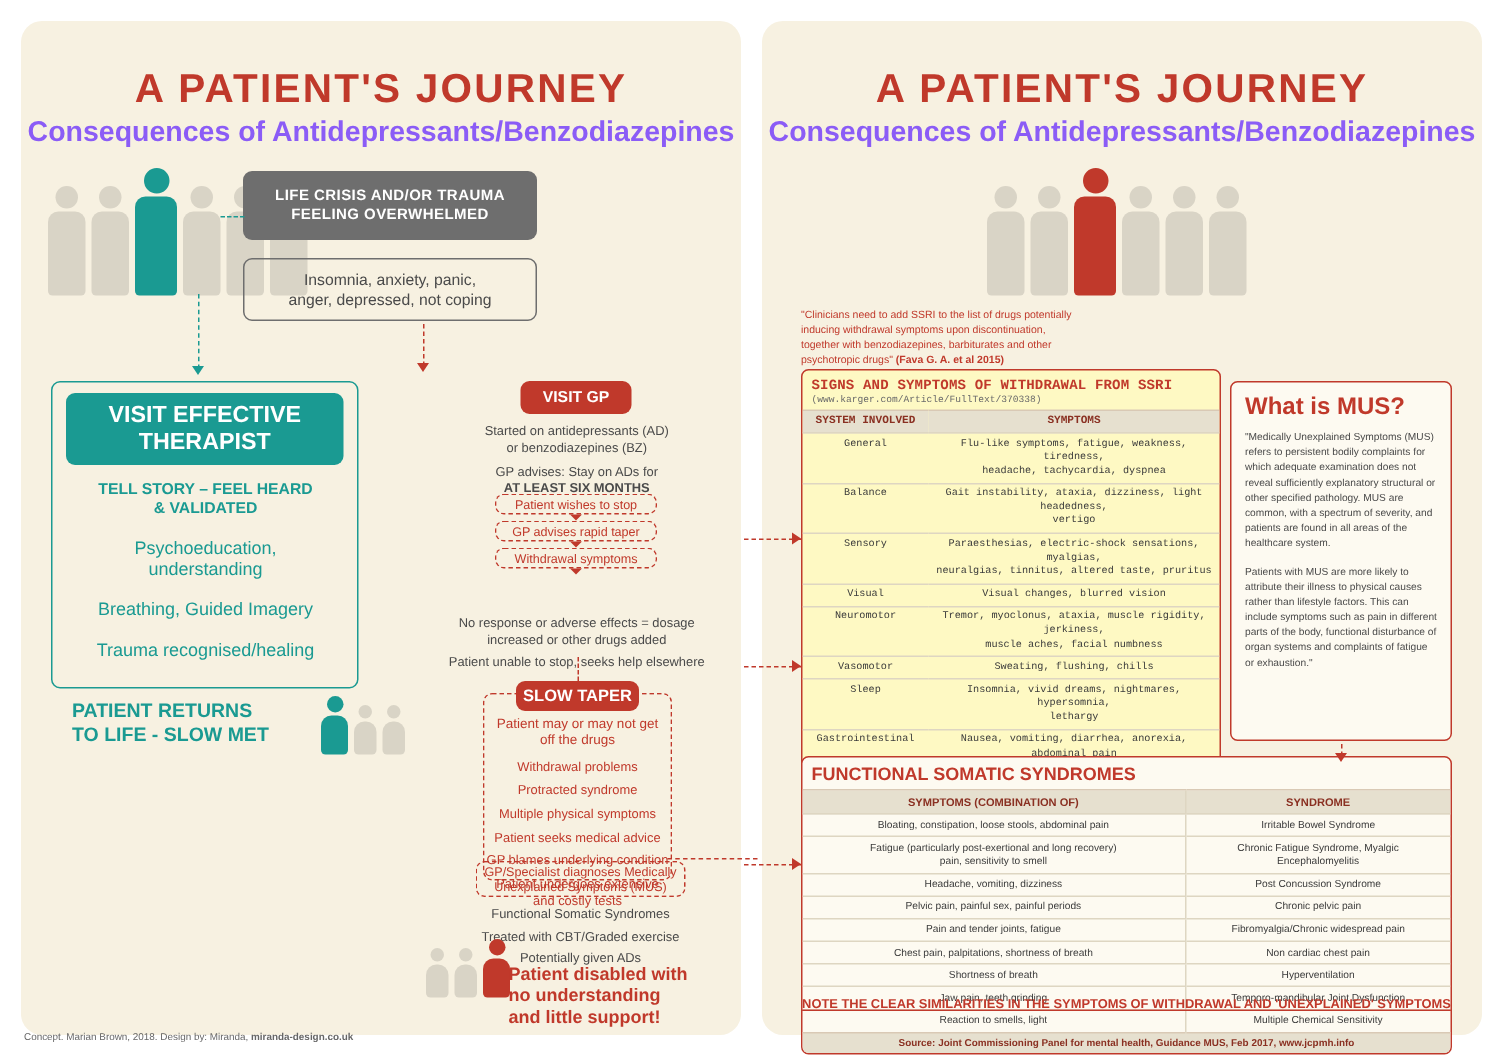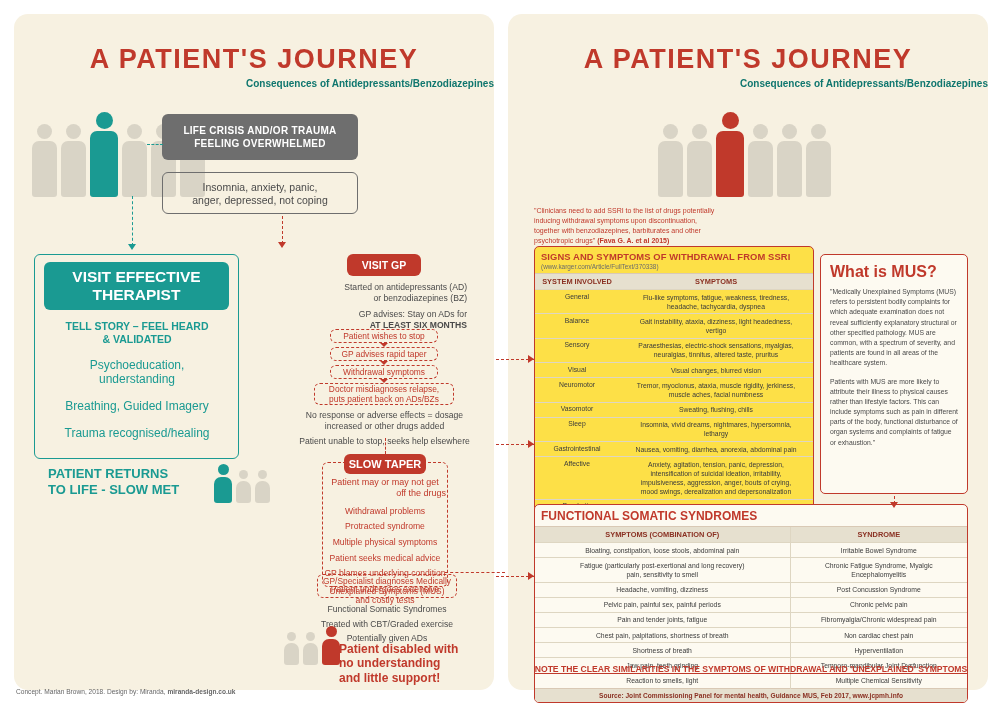--- a/index.html
+++ b/index.html
@@ -27,25 +27,24 @@
     color:#c0392b;
     font-weight:bold;
     letter-spacing:1px;
   }
   .title .t1 {
     font-size:27px;
     font-family:"Liberation Sans", sans-serif;
     letter-spacing:1.5px;
   }
   .title .t2 {
-    font-size:10px;
-    color:#0f766e;
+    font-size:19px;
+    color:#8b5cf6;
     letter-spacing:0px;
     margin-top:3px;
-    text-align:right;
   }
 
   
   .people { position:absolute; display:flex; align-items:flex-end; }
   .person { position:relative; margin-right:4px; }
   .person .head { border-radius:50%; margin:0 auto; }
   .person .body { border-radius:7px 7px 3px 3px; margin-top:2px; }
 
   
   .box { position:absolute; border-radius:6px; }
@@ -165,50 +164,46 @@
         <div class="body" style="width:15px;height:22px;background:#d9d4c6;"></div>
       </div>
       <div class="person">
         <div class="head" style="width:9px;height:9px;background:#d9d4c6;"></div>
         <div class="body" style="width:15px;height:22px;background:#d9d4c6;"></div>
       </div>
     </div>
 
     <div class="box" style="left:333px;top:240px;width:74px;height:22px;background:#c0392b;display:flex;align-items:center;justify-content:center;color:#fff;font-weight:bold;font-size:10.5px;">VISIT GP</div>
 
-    <div style="position:absolute;left:288px;top:268px;width:165px;text-align:right;color:#4a4a4a;">
+    <div style="position:absolute;left:288px;top:268px;width:165px;text-align:center;color:#4a4a4a;">
       <div class="lbl">Started on antidepressants (AD)</div>
       <div class="lbl">or benzodiazepines (BZ)</div>
       <div class="lbl" style="margin-top:6px;">GP advises: Stay on ADs for</div>
       <div class="lbl" style="font-weight:bold;">AT LEAST SIX MONTHS</div>
     </div>
 
     <div class="box dashbox" style="left:316px;top:315px;width:108px;height:14px;display:flex;align-items:center;justify-content:center;font-size:8.4px;">Patient wishes to stop</div>
     <div class="box dashbox" style="left:316px;top:333px;width:108px;height:14px;display:flex;align-items:center;justify-content:center;font-size:8.4px;">GP advises rapid taper</div>
     <div class="box dashbox" style="left:316px;top:351px;width:108px;height:14px;display:flex;align-items:center;justify-content:center;font-size:8.4px;">Withdrawal symptoms</div>
-    <div class="box dashbox" style="left:300px;top:369px;width:140px;height:22px;display:flex;flex-direction:column;align-items:center;justify-content:center;font-size:8.4px;line-height:1.2;">
-      <div>Doctor misdiagnoses relapse,</div>
-      <div>puts patient back on ADs/BZs</div>
-    </div>
 
     <div style="position:absolute;left:283px;top:396px;width:175px;text-align:center;color:#4a4a4a;">
       <div class="lbl">No response or adverse effects = dosage</div>
       <div class="lbl">increased or other drugs added</div>
       <div class="lbl" style="margin-top:5px;">Patient unable to stop, seeks help elsewhere</div>
     </div>
 
     <div class="arrowdown" style="left:366px;top:329px;border-top:4px solid #c0392b;"></div>
     <div class="arrowdown" style="left:366px;top:347px;border-top:4px solid #c0392b;"></div>
     <div class="arrowdown" style="left:366px;top:365px;border-top:4px solid #c0392b;"></div>
 
     <div class="box" style="left:308px;top:448px;width:126px;height:125px;border:1.3px dashed #c0392b;background:transparent;"></div>
     <div class="box" style="left:330px;top:440px;width:82px;height:20px;background:#c0392b;display:flex;align-items:center;justify-content:center;color:#fff;font-weight:bold;font-size:11px;">SLOW TAPER</div>
     <div style="position:absolute;left:310px;top:463px;width:122px;text-align:center;color:#c0392b;">
       <div class="lbl" style="font-size:9px;">Patient may or may not get</div>
-      <div class="lbl" style="font-size:9px;text-align:right;">off the drugs</div>
+      <div class="lbl" style="font-size:9px;">off the drugs</div>
       <div class="lbl" style="margin-top:6px;">Withdrawal problems</div>
       <div class="lbl" style="margin-top:5px;">Protracted syndrome</div>
       <div class="lbl" style="margin-top:5px;">Multiple physical symptoms</div>
       <div class="lbl" style="margin-top:5px;">Patient seeks medical advice</div>
       <div class="lbl" style="margin-top:5px;">GP blames underlying condition</div>
       <div class="lbl" style="margin-top:5px;">Patient undergoes extensive</div>
       <div class="lbl">and costly tests</div>
     </div>
 
     <div class="dash-v-red" style="left:371px;top:424px;height:16px;"></div>
@@ -287,21 +282,21 @@
     <div style="position:absolute;left:26px;top:192px;width:255px;color:#c0392b;font-size:7px;line-height:1.45;">
       <div>"Clinicians need to add SSRI to the list of drugs potentially</div>
       <div>inducing withdrawal symptoms upon discontinuation,</div>
       <div>together with benzodiazepines, barbiturates and other</div>
       <div>
         <span>psychotropic drugs"</span>
         <span style="font-weight:bold;">(Fava G. A. et al 2015)</span>
       </div>
     </div>
 
-    <div style="position:absolute;left:26px;top:232px;width:280px;border:1.3px solid #c0392b;border-radius:5px;background:#fde047;overflow:hidden;">
+    <div style="position:absolute;left:26px;top:232px;width:280px;border:1.3px solid #c0392b;border-radius:5px;background:#fef9c3;overflow:hidden;font-family:Liberation Mono, monospace;">
       <div style="padding:4px 6px 3px 6px;">
         <div style="color:#c0392b;font-weight:bold;font-size:9.4px;letter-spacing:.1px;">SIGNS AND SYMPTOMS OF WITHDRAWAL FROM SSRI</div>
         <div style="color:#6b6b6b;font-size:6.4px;margin-top:1px;">(www.karger.com/Article/FullText/370338)</div>
       </div>
       <table>
         <tbody>
             <tr style="background:#e6e0cf;">
           <th style="width:84px;padding:3px 5px;font-size:7.4px;color:#8a3022;border-top:1px solid #d9c9b5;">SYSTEM INVOLVED</th>
           <th style="padding:3px 5px;font-size:7.4px;color:#8a3022;border-top:1px solid #d9c9b5;">SYMPTOMS</th>
         </tr>

